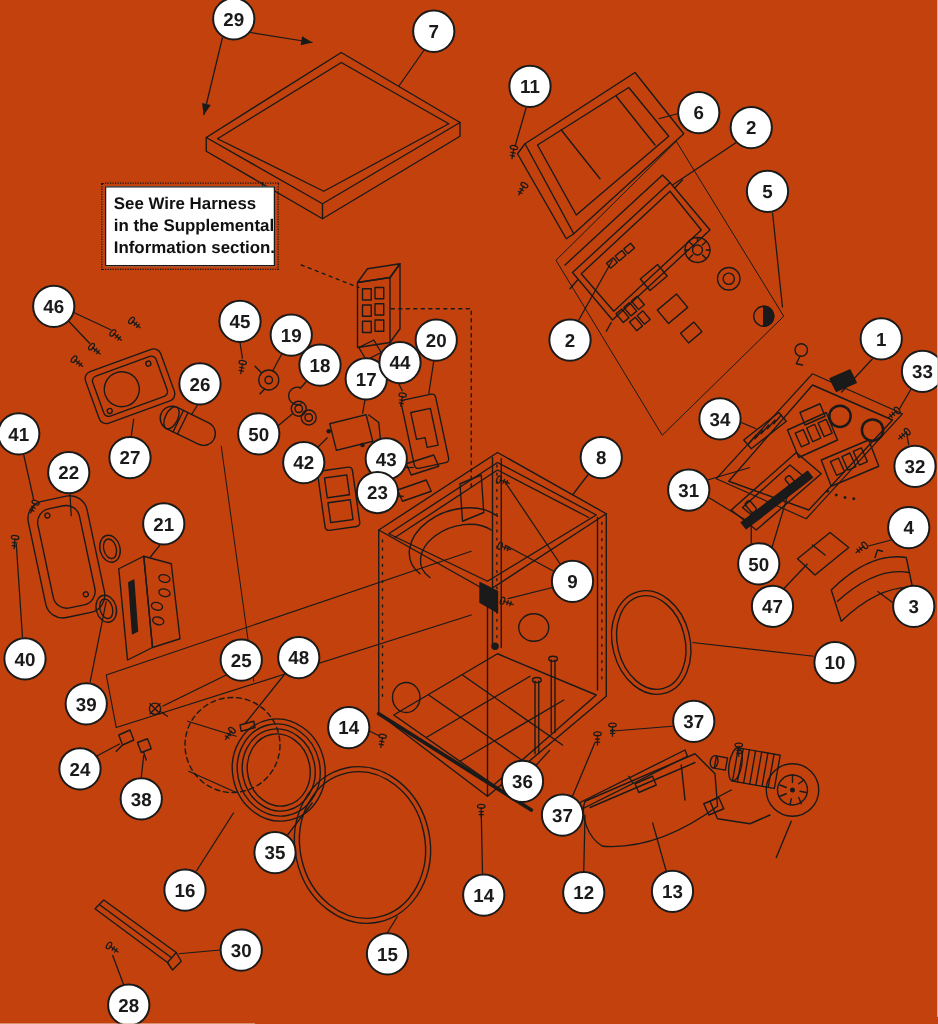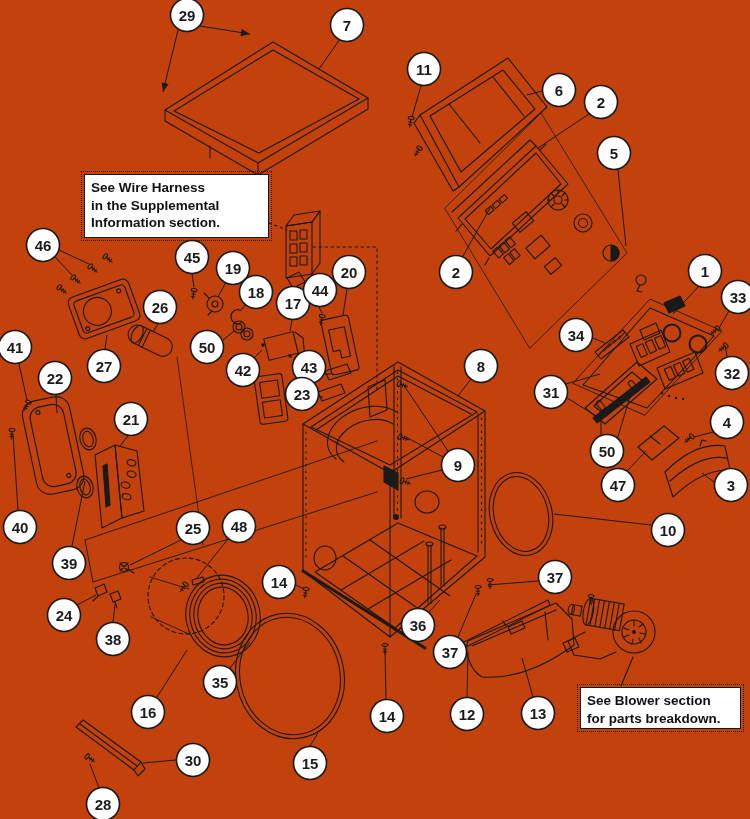--- a/index.html
+++ b/index.html
@@ -620,23 +620,19 @@
         <text x="349" y="277.5" class="callout-label">20</text>
         <line x1="322" y1="374" x2="331" y2="374" class="leader"></line>
         <circle cx="309" cy="367" r="16.5" class="callout-circle"></circle>
         <text x="309" y="372.5" class="callout-label">43</text>
         <line x1="317" y1="397" x2="323" y2="397" class="leader"></line>
         <circle cx="302" cy="394" r="16.5" class="callout-circle"></circle>
         <text x="302" y="399.5" class="callout-label">23</text>
       </g>
 </svg>
 
-<div class="note" style="left:84px;top:174px;width:185px;height:64px">
+<div class="note" style="left:84px;top:149px;width:136px;height:64px">
   <span>See Wire Harness</span><br>
   <span>in the Supplemental</span><br>
   <span>Information section.</span>
 </div>
-<div class="note" style="left:580px;top:687px;width:161px;height:42px">
-  <span>See Blower section</span><br>
-  <span>for parts breakdown.</span>
+
 </div>
 
-</div>
-
 </body></html>

